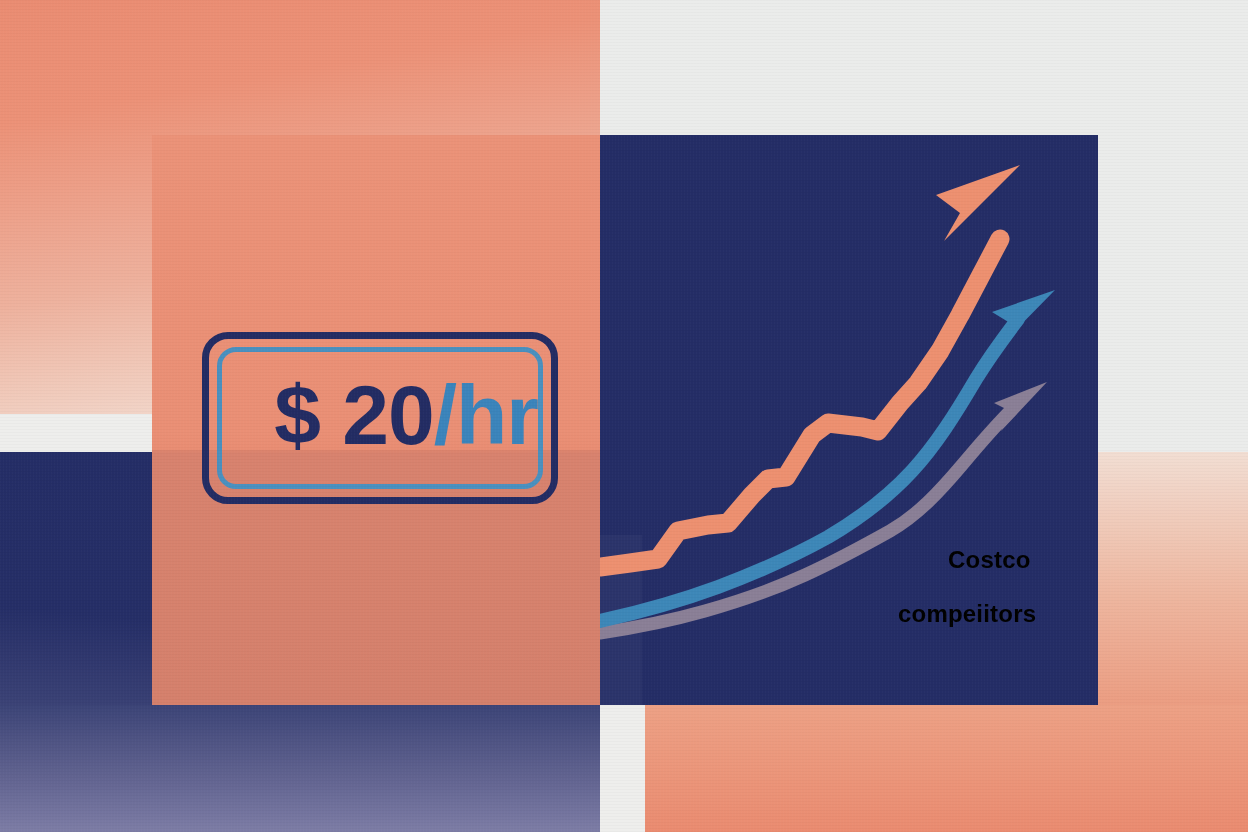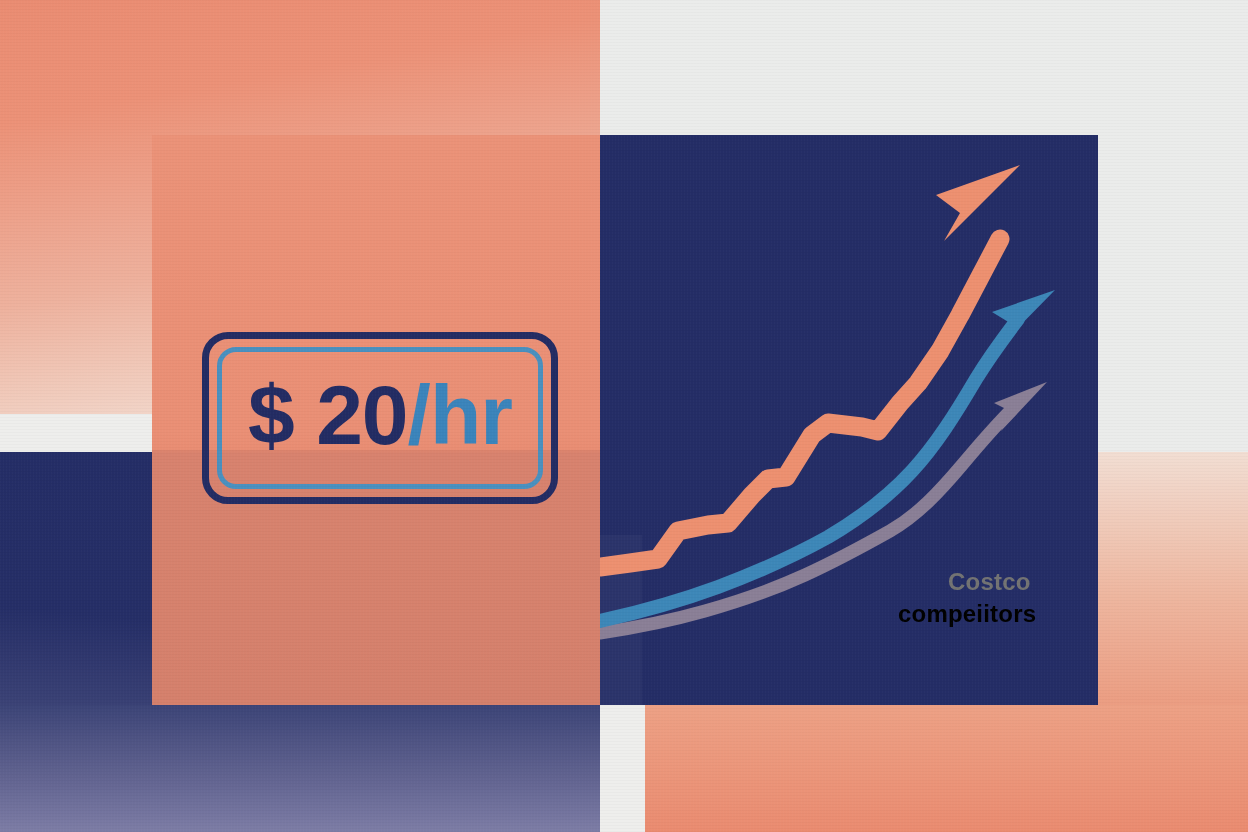--- a/index.html
+++ b/index.html
@@ -77,21 +77,21 @@
     box-sizing: border-box;
   }
   #wage-badge-inner {
     position: absolute;
     left: 8px; top: 8px; right: 8px; bottom: 8px;
     border: 5px solid #4a90bf;
     border-radius: 19px;
     box-sizing: border-box;
     display: flex;
     align-items: center;
-    justify-content: center;
+    justify-content: flex-end;
   }
   #wage-text {
     font-size: 84px;
     font-weight: 700;
     letter-spacing: -1px;
     line-height: 1;
     white-space: nowrap;
     transform: translateY(-3px);
   }
   .wage-amount { color: #232c63; }
@@ -118,22 +118,22 @@
 
   
   .series-label {
     position: absolute;
     font-size: 24px;
     font-weight: 700;
     letter-spacing: 0.2px;
     white-space: nowrap;
   }
   #label-costco {
-    left: 948px; top: 568px;
-    color: #737373;
+    left: 948px; top: 546px;
+    color: #000000;
   }
   #label-competitors {
     left: 898px; top: 600px;
     color: #000000;
   }
 
   
   #grain {
     position: absolute;
     left: 0; top: 0; width: 100%; height: 100%;

